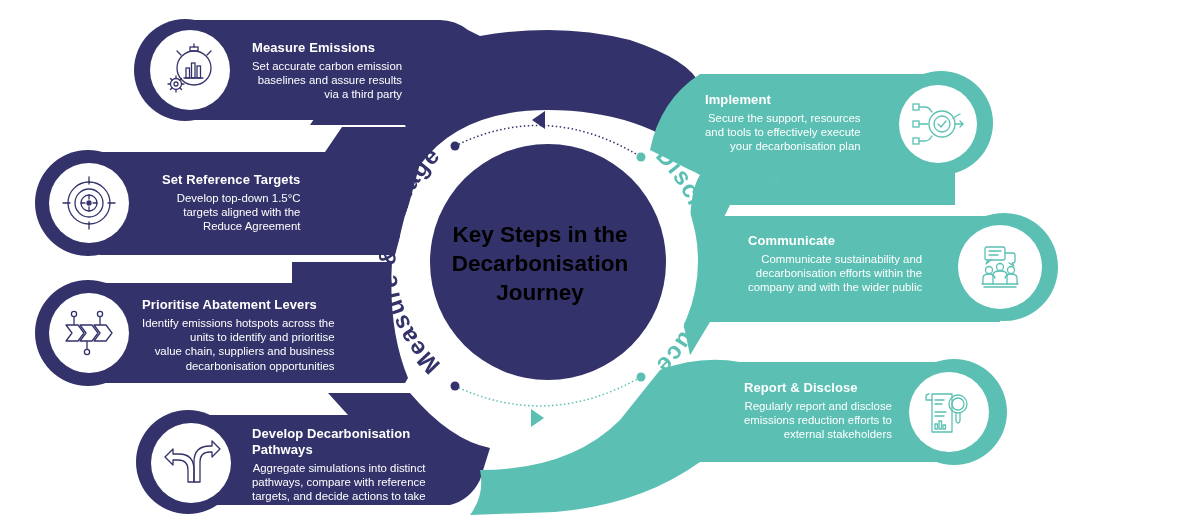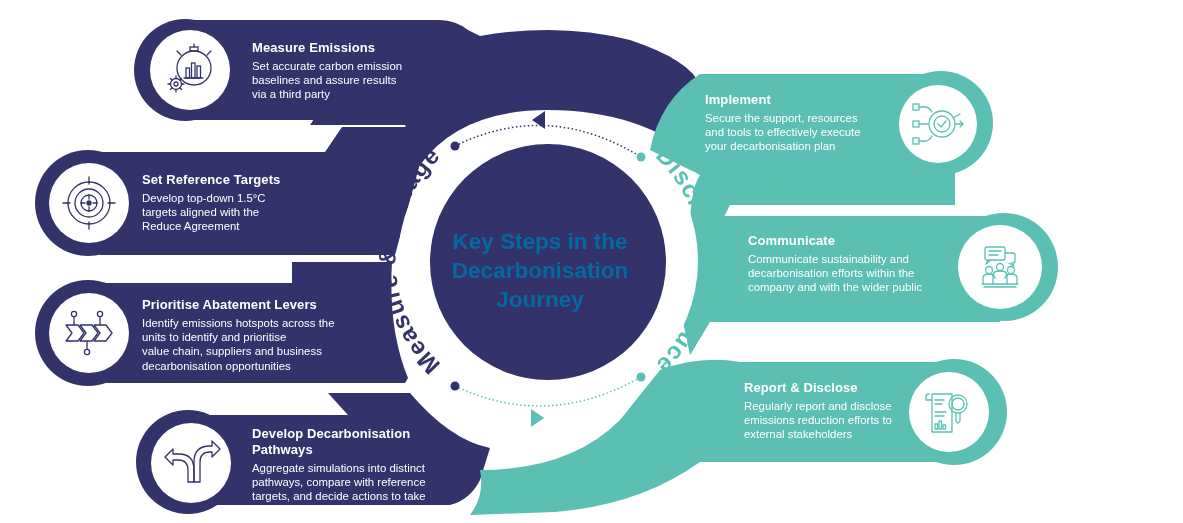--- a/index.html
+++ b/index.html
@@ -1,23 +1,23 @@
 <!DOCTYPE html>
 <html><head>
 <meta charset="utf-8">
 <style>
   html, body { margin:0; padding:0; background:#ffffff; }
   body { width:1183px; height:523px; position:relative; overflow:hidden;
          font-family:"Liberation Sans", "DejaVu Sans", sans-serif; }
   #stage { position:absolute; left:0; top:0; width:1183px; height:523px; }
   .card-text { position:absolute; color:#ffffff; }
   .card-title { font-weight:bold; font-size:13px; line-height:16px; margin:0 0 3px 0; letter-spacing:0.1px; }
-  .card-desc { font-size:11.4px; line-height:14.2px; margin:0; }
-  .hub-title { position:absolute; left:418px; top:227px; width:244px; text-align:center;
-               color:#0369a1; font-weight:bold; font-size:22.5px; line-height:29px; }
+  .card-desc { font-size:11.4px; line-height:14.2px; margin:0;text-align:right; }
+  .hub-title { position:absolute; left:418px; top:220px; width:244px; text-align:center;
+               color:#000000; font-weight:bold; font-size:22.5px; line-height:29px; }
 </style>
 </head>
 <body>
 
 <svg id="stage" width="1183" height="523" viewBox="0 0 1183 523">
   <defs>
     <path id="arc-left" d="M 455 375 A 140 140 0 0 1 455 146" fill="none"></path>
     <path id="arc-right" d="M 641 146 A 140 140 0 0 1 641 375" fill="none"></path>
   </defs>
 
@@ -184,21 +184,21 @@
   <div>Journey</div>
 </div>
 
 <div class="card-text" style="left:252px; top:40px;">
   <div class="card-title">Measure Emissions</div>
   <p class="card-desc">Set accurate carbon emission</p>
   <p class="card-desc">baselines and assure results</p>
   <p class="card-desc">via a third party</p>
 </div>
 
-<div class="card-text" style="left:142px; top:172px;">
+<div class="card-text" style="left:162px; top:172px;">
   <div class="card-title">Set Reference Targets</div>
   <p class="card-desc">Develop top-down 1.5°C</p>
   <p class="card-desc">targets aligned with the</p>
   <p class="card-desc">Reduce Agreement</p>
 </div>
 
 <div class="card-text" style="left:142px; top:297px;">
   <div class="card-title">Prioritise Abatement Levers</div>
   <p class="card-desc">Identify emissions hotspots across the</p>
   <p class="card-desc">units to identify and prioritise</p>

